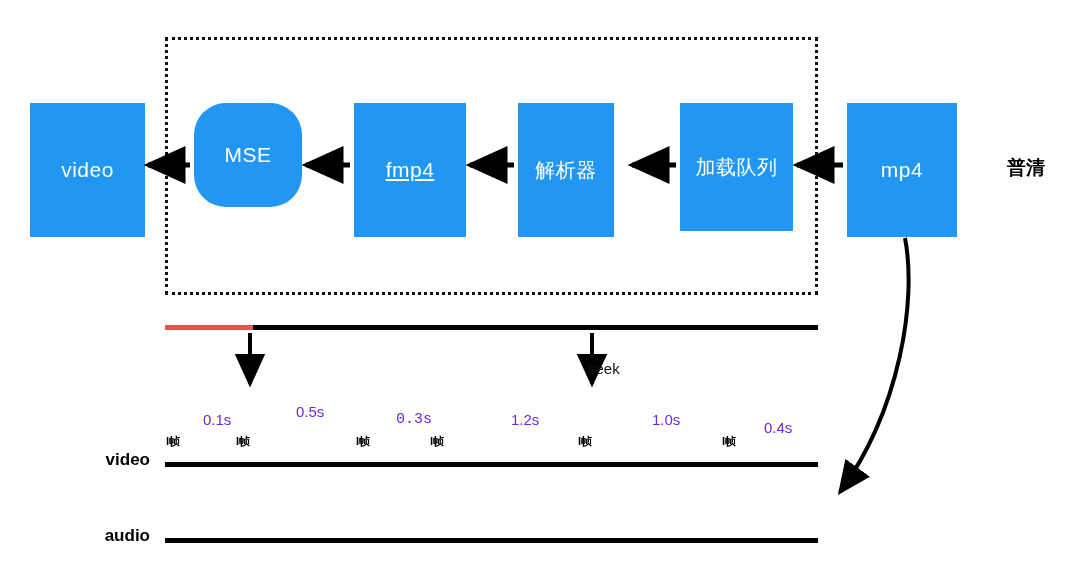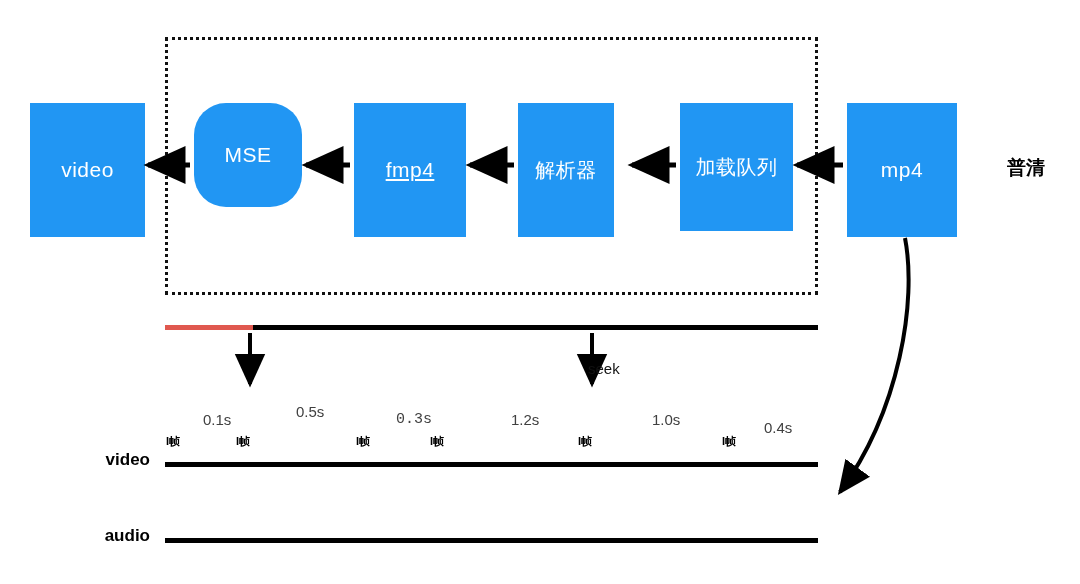--- a/index.html
+++ b/index.html
@@ -65,21 +65,21 @@
   .iframe-mark {
     position: absolute;
     font-size: 11px;
     font-weight: bold;
     color: #000000;
     white-space: nowrap;
   }
   .time-label {
     position: absolute;
     font-size: 15px;
-    color: #404040;
+    color: #6d28d9;
     white-space: nowrap;
     text-align: right;
   }
   .seek-label {
     position: absolute;
     font-size: 15px;
     color: #111111;
   }
   .side-label {
     position: absolute;

